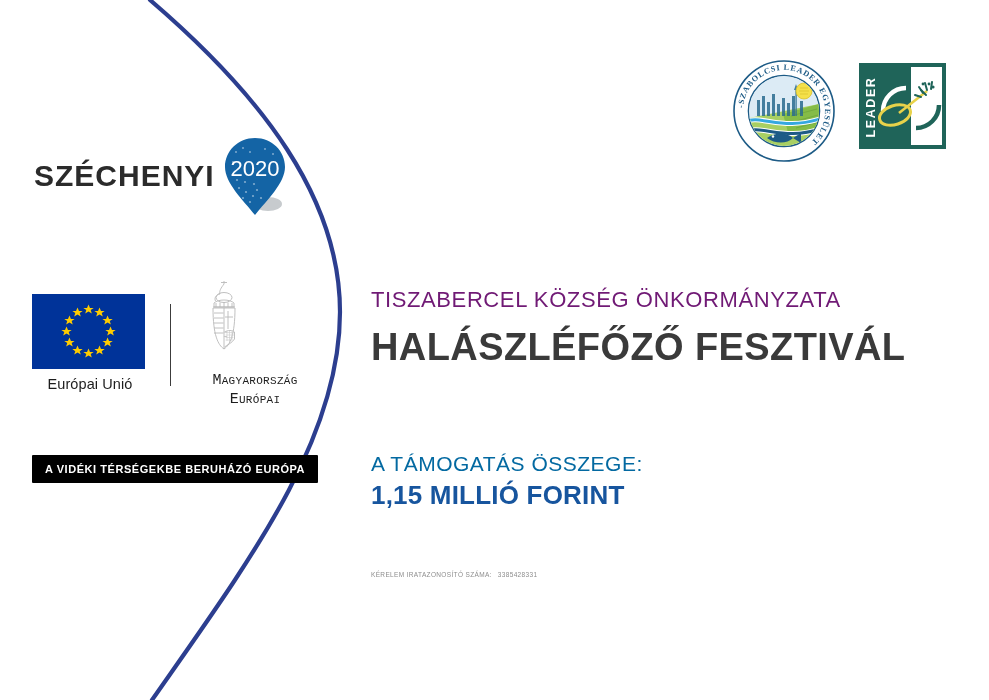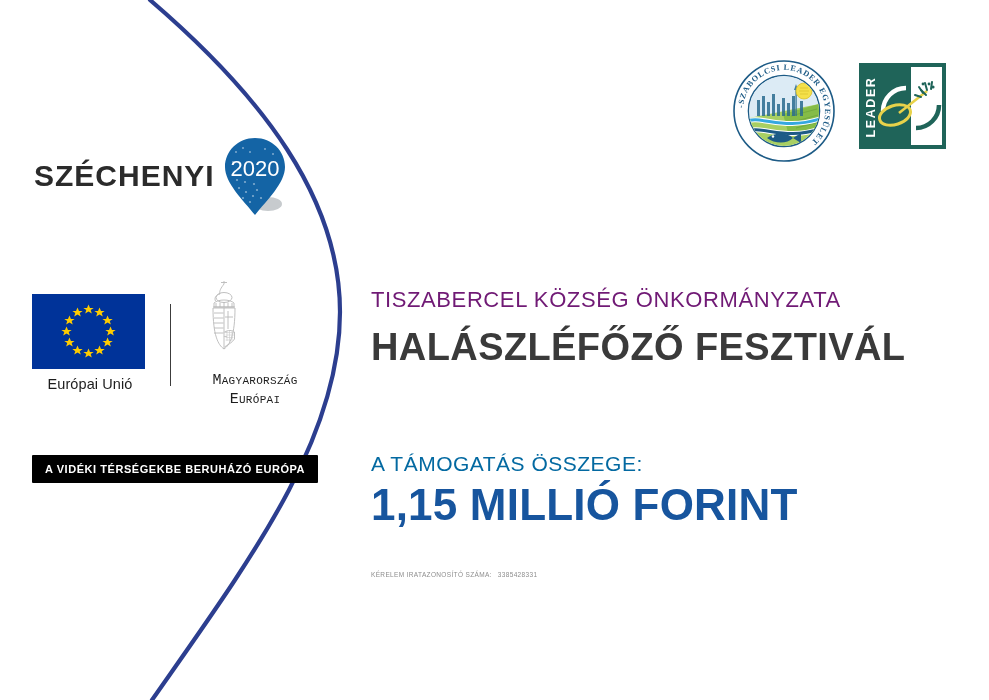--- a/index.html
+++ b/index.html
@@ -166,21 +166,21 @@
     position:absolute;
     left:371px; top:452px;
     font-size:21px;
     letter-spacing:0.5px;
     color:#0369a1;
     white-space:nowrap;
   }
   .grant-amount{
     position:absolute;
     left:371px; top:480px;
-    font-size:44px;
+    font-size:26px;
     font-weight:bold;
     letter-spacing:0.2px;
     color:#17559e;
     white-space:nowrap;
   }
   .dossier{
     position:absolute;
     left:371px; top:571px;
     font-size:6.5px;
     letter-spacing:0.35px;

